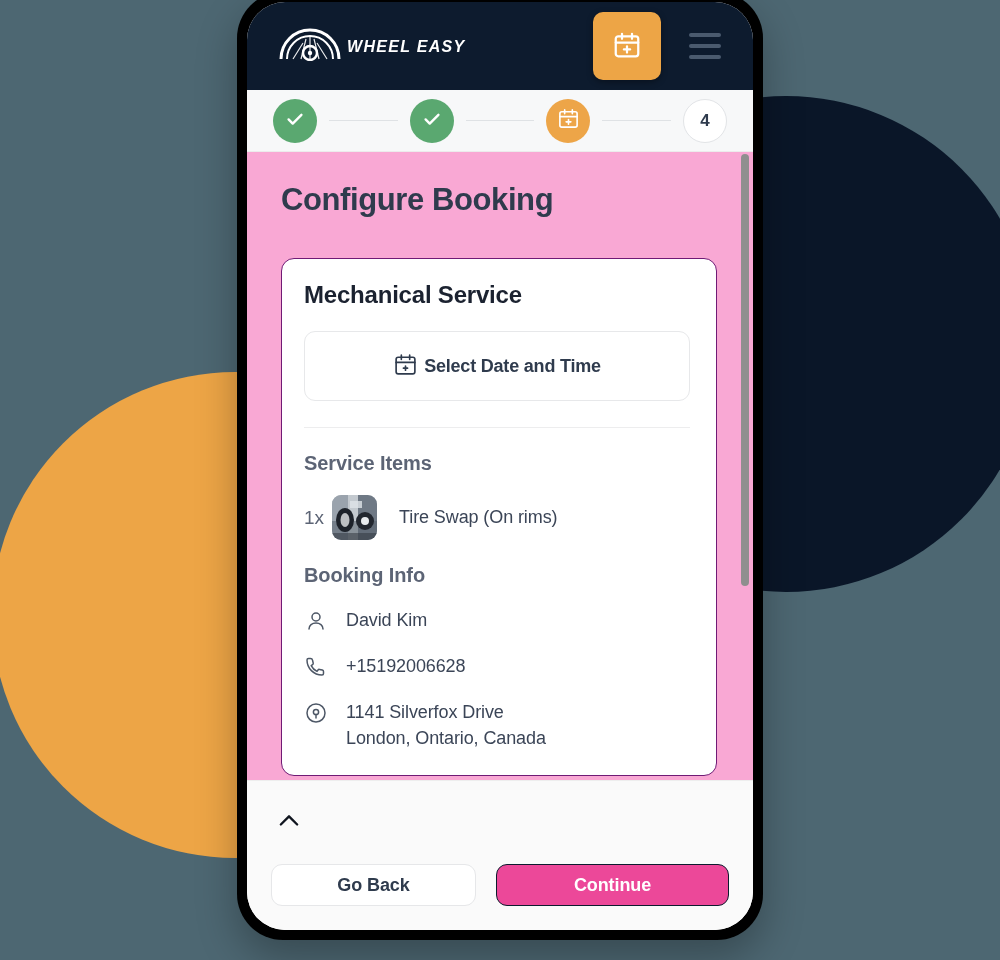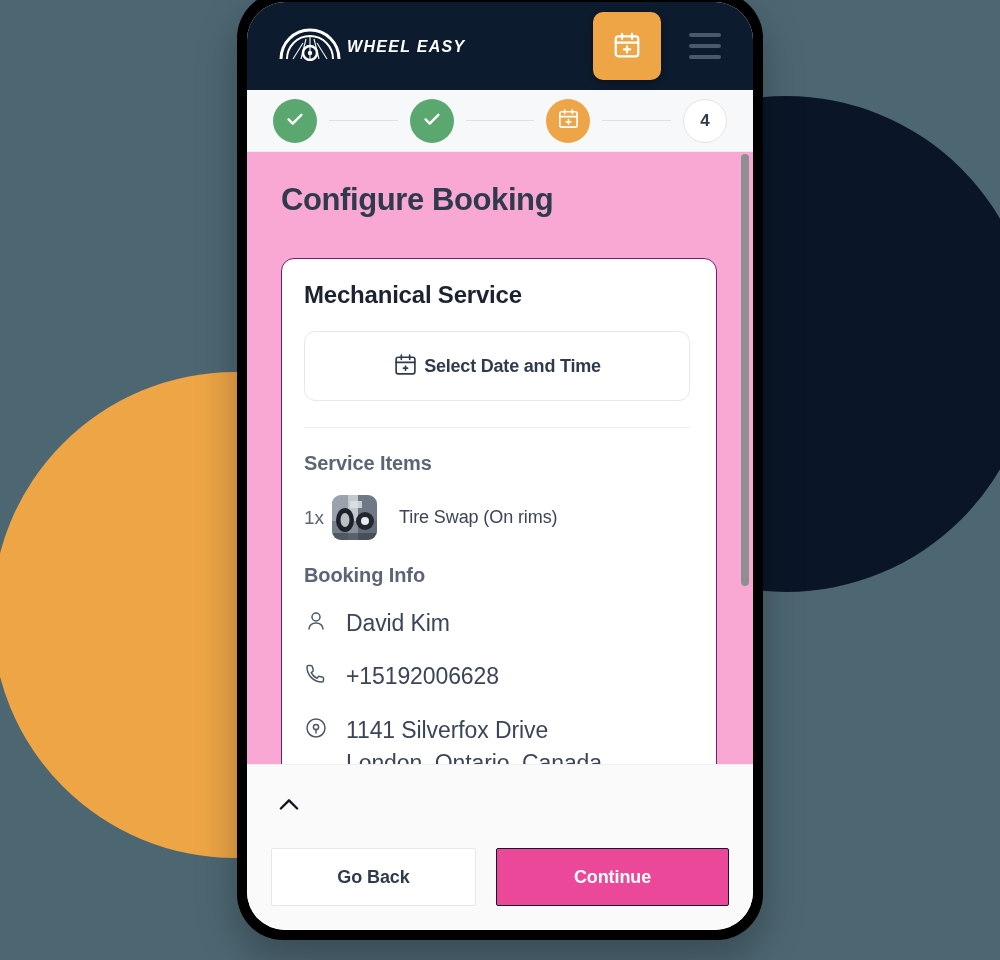--- a/index.html
+++ b/index.html
@@ -253,21 +253,21 @@
     margin-top: 20px;
     gap: 18px;
   }
   .info-icon {
     width: 24px;
     height: 24px;
     flex: 0 0 auto;
     margin-top: 2px;
   }
   .info-text {
-    font-size: 23px;
+    font-size: 18px;
     color: #3b4557;
     line-height: 1.45;
     letter-spacing: -0.1px;
   }
 
   
   .scrollbar-track {
     position: absolute;
     top: 0;
     right: 3px;
@@ -314,22 +314,22 @@
     align-items: center;
     justify-content: center;
   }
 
   .action-row {
     display: flex;
     gap: 20px;
     margin-top: 22px;
   }
   .btn {
-    height: 58px;
-    border-radius: 2px;
+    height: 42px;
+    border-radius: 11px;
     font-size: 18px;
     font-weight: 700;
     font-family: inherit;
     cursor: pointer;
     letter-spacing: -0.1px;
     display: flex;
     align-items: center;
     justify-content: center;
   }
   .btn-secondary {

